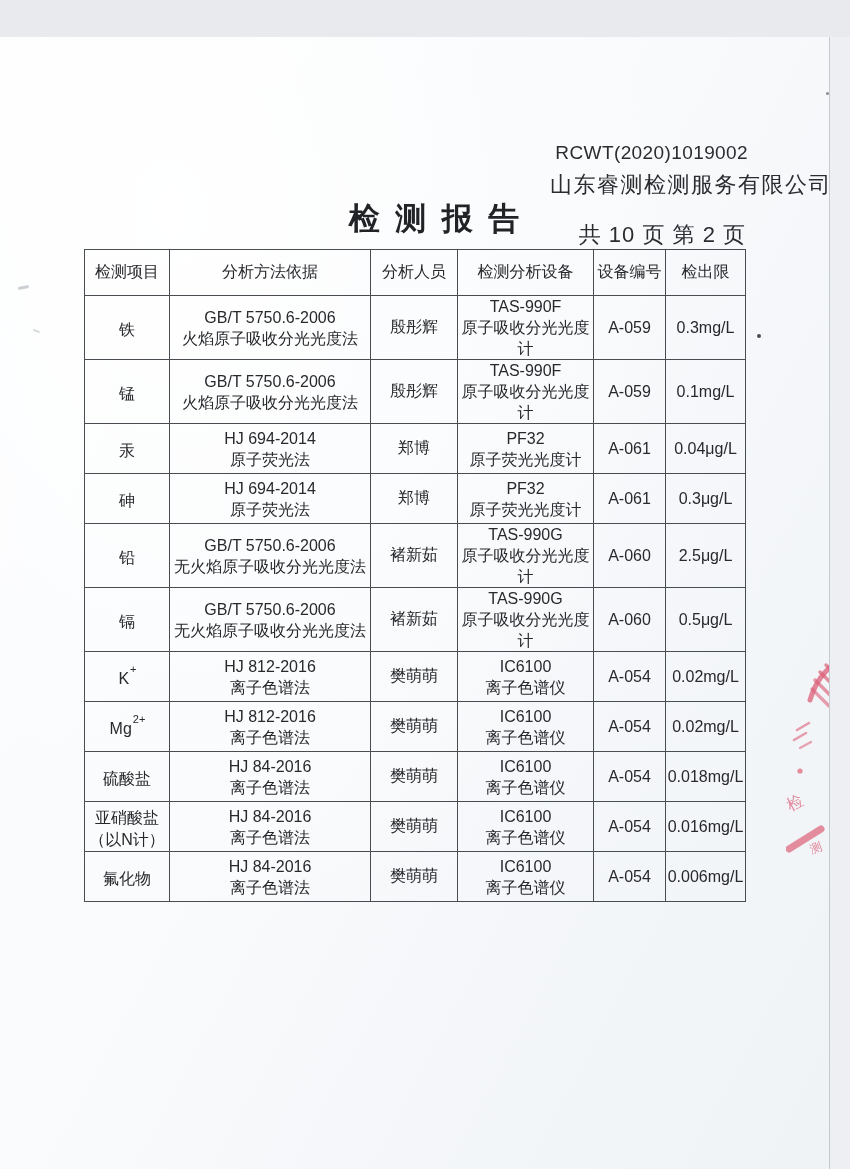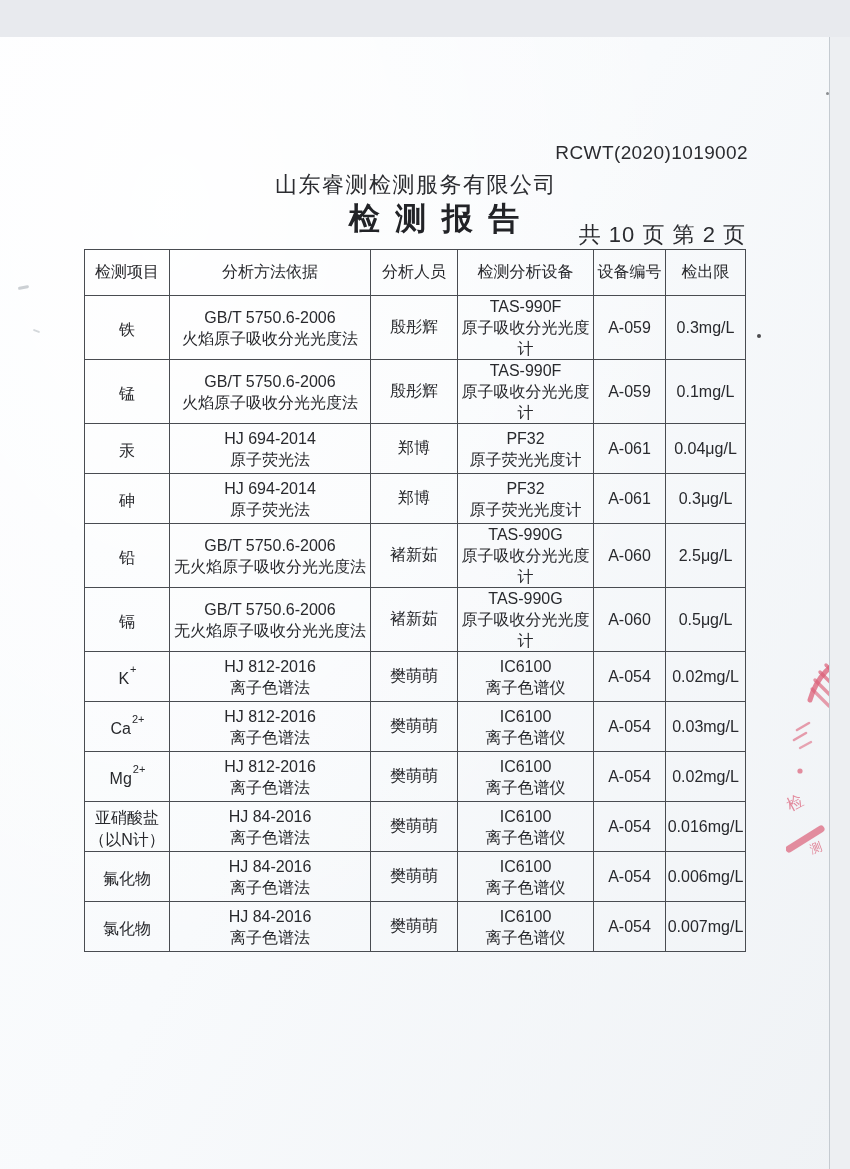--- a/index.html
+++ b/index.html
@@ -14,21 +14,21 @@
   }
   
   .edge-right{position:absolute;top:0;right:0;width:20px;height:100%;
     background:#edeff2;border-left:1px solid #c5cbd1;}
   .edge-bottom{position:absolute;left:0;bottom:0;width:100%;height:7px;background:#caced3;
     box-shadow:0 -2px 2px rgba(120,128,136,.25);}
   .corner-speck{position:absolute;left:2px;bottom:1px;width:6px;height:4px;background:#7d8a74;border-radius:2px;}
 
   .report-number{position:absolute;top:105px;left:0;width:748px;text-align:right;
     font-size:19px;letter-spacing:.4px;}
-  .company{position:absolute;top:133px;left:0;width:832px;text-align:center;
+  .company{position:absolute;top:133px;left:0;width:832px;text-align:right;
     font-size:22px;letter-spacing:1.5px;}
   .title{position:absolute;top:161px;left:0;width:868px;text-align:center;
     font-size:31px;font-weight:bold;letter-spacing:.5em;text-indent:.5em;color:#222327;}
   .pagination{position:absolute;top:183px;right:104px;font-size:22px;letter-spacing:1px;}
 
   table.results{position:absolute;left:84px;top:212px;width:661px;
     border-collapse:collapse;table-layout:fixed;text-align:center;font-size:16px;}
   table.results th,table.results td{border:1px solid #494c51;padding:0;vertical-align:middle;
     font-weight:normal;color:#28292d;}
   table.results thead tr{height:46px;}
@@ -187,51 +187,51 @@
     <td>樊萌萌</td>
     <td>
       <div class="ln">IC6100</div>
       <div class="ln">离子色谱仪</div>
     </td>
     <td>A-054</td>
     <td>0.02mg/L</td>
   </tr>
   <tr>
     <td>
-      <div class="ln"><span>Ca</span><sup class="sup">2+</sup></div>
+      <div class="ln"><span>Mg</span><sup class="sup">2+</sup></div>
       <div class="ln"></div>
     </td>
     <td>
       <div class="ln">HJ 812-2016</div>
       <div class="ln">离子色谱法</div>
     </td>
     <td>樊萌萌</td>
     <td>
       <div class="ln">IC6100</div>
       <div class="ln">离子色谱仪</div>
     </td>
     <td>A-054</td>
-    <td>0.03mg/L</td>
-  </tr>
-  <tr>
-    <td>
-      <div class="ln"><span>Mg</span><sup class="sup">2+</sup></div>
-      <div class="ln"></div>
-    </td>
-    <td>
-      <div class="ln">HJ 812-2016</div>
-      <div class="ln">离子色谱法</div>
-    </td>
-    <td>樊萌萌</td>
-    <td>
-      <div class="ln">IC6100</div>
-      <div class="ln">离子色谱仪</div>
-    </td>
-    <td>A-054</td>
     <td>0.02mg/L</td>
+  </tr>
+  <tr>
+    <td>
+      <div class="ln"><span>硫酸盐</span><sup class="sup"></sup></div>
+      <div class="ln"></div>
+    </td>
+    <td>
+      <div class="ln">HJ 84-2016</div>
+      <div class="ln">离子色谱法</div>
+    </td>
+    <td>樊萌萌</td>
+    <td>
+      <div class="ln">IC6100</div>
+      <div class="ln">离子色谱仪</div>
+    </td>
+    <td>A-054</td>
+    <td>0.018mg/L</td>
   </tr>
   <tr>
     <td>
       <div class="ln"><span>亚硝酸盐</span><sup class="sup"></sup></div>
       <div class="ln">（以N计）</div>
     </td>
     <td>
       <div class="ln">HJ 84-2016</div>
       <div class="ln">离子色谱法</div>
     </td>
@@ -252,37 +252,20 @@
       <div class="ln">HJ 84-2016</div>
       <div class="ln">离子色谱法</div>
     </td>
     <td>樊萌萌</td>
     <td>
       <div class="ln">IC6100</div>
       <div class="ln">离子色谱仪</div>
     </td>
     <td>A-054</td>
     <td>0.006mg/L</td>
-  </tr>
-  <tr>
-    <td>
-      <div class="ln"><span>氯化物</span><sup class="sup"></sup></div>
-      <div class="ln"></div>
-    </td>
-    <td>
-      <div class="ln">HJ 84-2016</div>
-      <div class="ln">离子色谱法</div>
-    </td>
-    <td>樊萌萌</td>
-    <td>
-      <div class="ln">IC6100</div>
-      <div class="ln">离子色谱仪</div>
-    </td>
-    <td>A-054</td>
-    <td>0.007mg/L</td>
   </tr>
       </tbody>
   </table>
 
   <svg class="stamp" viewBox="0 0 64 210" xmlns="http://www.w3.org/2000/svg">
     <g stroke="#dc5f78" fill="none" stroke-linecap="round">
       <path d="M63 5 C 46 9, 31 23, 24 47" stroke-width="5" opacity="0.75"></path>
       <path d="M40 12 L57 29" stroke-width="3.4" opacity="0.7"></path>
       <path d="M34 19 L52 37" stroke-width="3.4" opacity="0.7"></path>
       <path d="M29 27 L47 45" stroke-width="3.4" opacity="0.65"></path>

